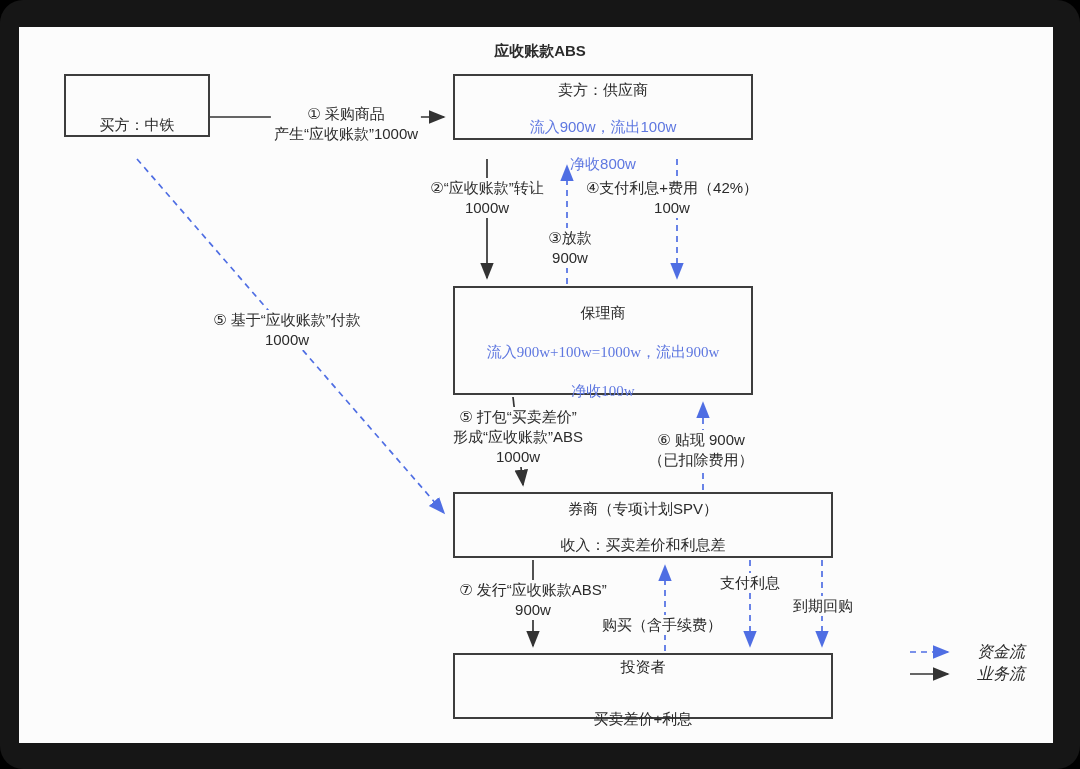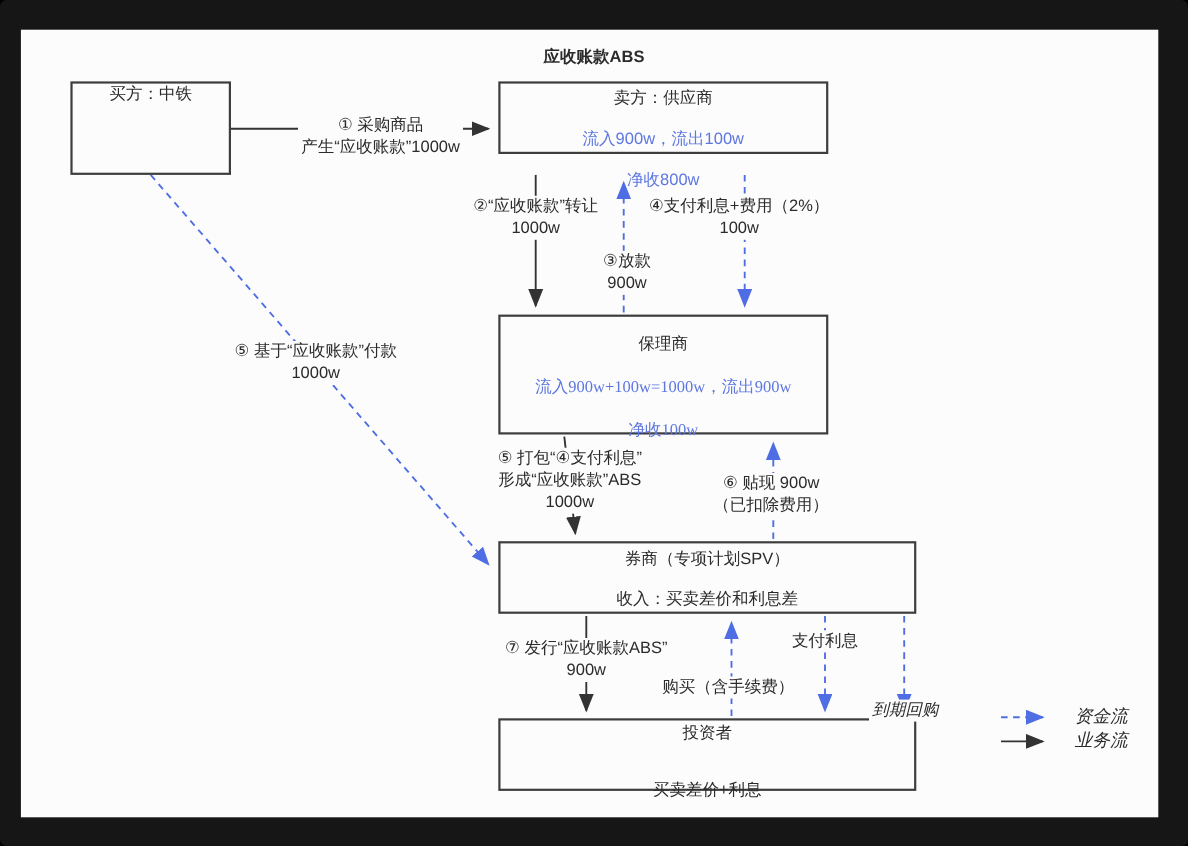--- a/index.html
+++ b/index.html
@@ -8,40 +8,40 @@
     --business:#333333;
     --ink:#2b2b2b;
     --box-border:#3d3d3d;
     --canvas:#fcfcfc;
     --frame:#161616;
   }
   html,body{margin:0;padding:0;background:#000;}
   body{font-family:"Liberation Sans","DejaVu Sans",sans-serif;}
   .frame{
     position:relative;width:1080px;height:769px;
-    background:var(--frame);border-radius:6px;overflow:hidden;
+    background:var(--frame);border-radius:23px;overflow:hidden;
   }
   .canvas{
     position:absolute;left:19px;top:27px;width:1034px;height:716px;
     background:var(--canvas);
   }
   .layer{position:absolute;left:0;top:0;width:1080px;height:769px;}
   .diagram-title{
     position:absolute;left:540px;top:42px;transform:translateX(-50%);
     font-size:15px;font-weight:bold;color:var(--ink);white-space:nowrap;
   }
   .node{
     position:absolute;border:2px solid var(--box-border);
     background:var(--canvas);box-sizing:border-box;
     display:flex;flex-direction:column;align-items:center;
     color:var(--ink);font-size:15px;line-height:20px;text-align:center;
   }
   .node .blue{color:var(--capital-text);}
   .node span{display:block;white-space:nowrap;}
-  .n-buyer{left:64px;top:74px;width:146px;height:85px;justify-content:flex-start;}
+  .n-buyer{left:64px;top:74px;width:146px;height:63px;justify-content:flex-end;}
   .n-seller{left:453px;top:74px;width:300px;height:66px;}
   .n-seller .t{margin-top:4px;}
   .n-seller .blue{margin-top:17px;}
   .n-factor{left:453px;top:286px;width:300px;height:109px;font-family:Liberation Serif, serif;}
   .n-factor .t{margin-top:15px;}
   .n-factor .blue{margin-top:19px;}
   .n-spv{left:453px;top:492px;width:380px;height:66px;justify-content:center;}
   .n-spv .t{margin-top:3px;}
   .n-spv .l2{margin-top:16px;}
   .n-investor{left:453px;top:653px;width:380px;height:66px;}
@@ -125,45 +125,45 @@
   </div>
   <div class="label" style="left:487px;top:178px;">
     <span>②“应收账款”转让</span>
     <span>1000w</span>
   </div>
   <div class="label" style="left:570px;top:228px;">
     <span>③放款</span>
     <span>900w</span>
   </div>
   <div class="label" style="left:672px;top:178px;">
-    <span>④支付利息+费用（2%）</span>
+    <span>④支付利息+费用（42%）</span>
     <span>100w</span>
   </div>
   <div class="label" style="left:287px;top:310px;">
     <span>⑤ 基于“应收账款”付款</span>
     <span>1000w</span>
   </div>
   <div class="label" style="left:518px;top:407px;">
-    <span>⑤ 打包“④支付利息”</span>
+    <span>⑤ 打包“买卖差价”</span>
     <span>形成“应收账款”ABS</span>
     <span>1000w</span>
   </div>
   <div class="label" style="left:701px;top:430px;">
     <span>⑥ 贴现 900w</span>
     <span>（已扣除费用）</span>
   </div>
   <div class="label" style="left:533px;top:580px;">
     <span>⑦ 发行“应收账款ABS”</span>
     <span>900w</span>
   </div>
   <div class="label" style="left:662px;top:615px;">
     <span>购买（含手续费）</span>
   </div>
   <div class="label" style="left:750px;top:573px;">
     <span>支付利息</span>
   </div>
-  <div class="label" style="left:823px;top:636px;font-style:italic;">
+  <div class="label" style="left:823px;top:596px;">
     <span>到期回购</span>
   </div>
 
   <div class="legend-label" style="left:977px;top:643px;">资金流</div>
   <div class="legend-label" style="left:977px;top:665px;text-align:center;">业务流</div>
 </div>
 
 </body></html>

